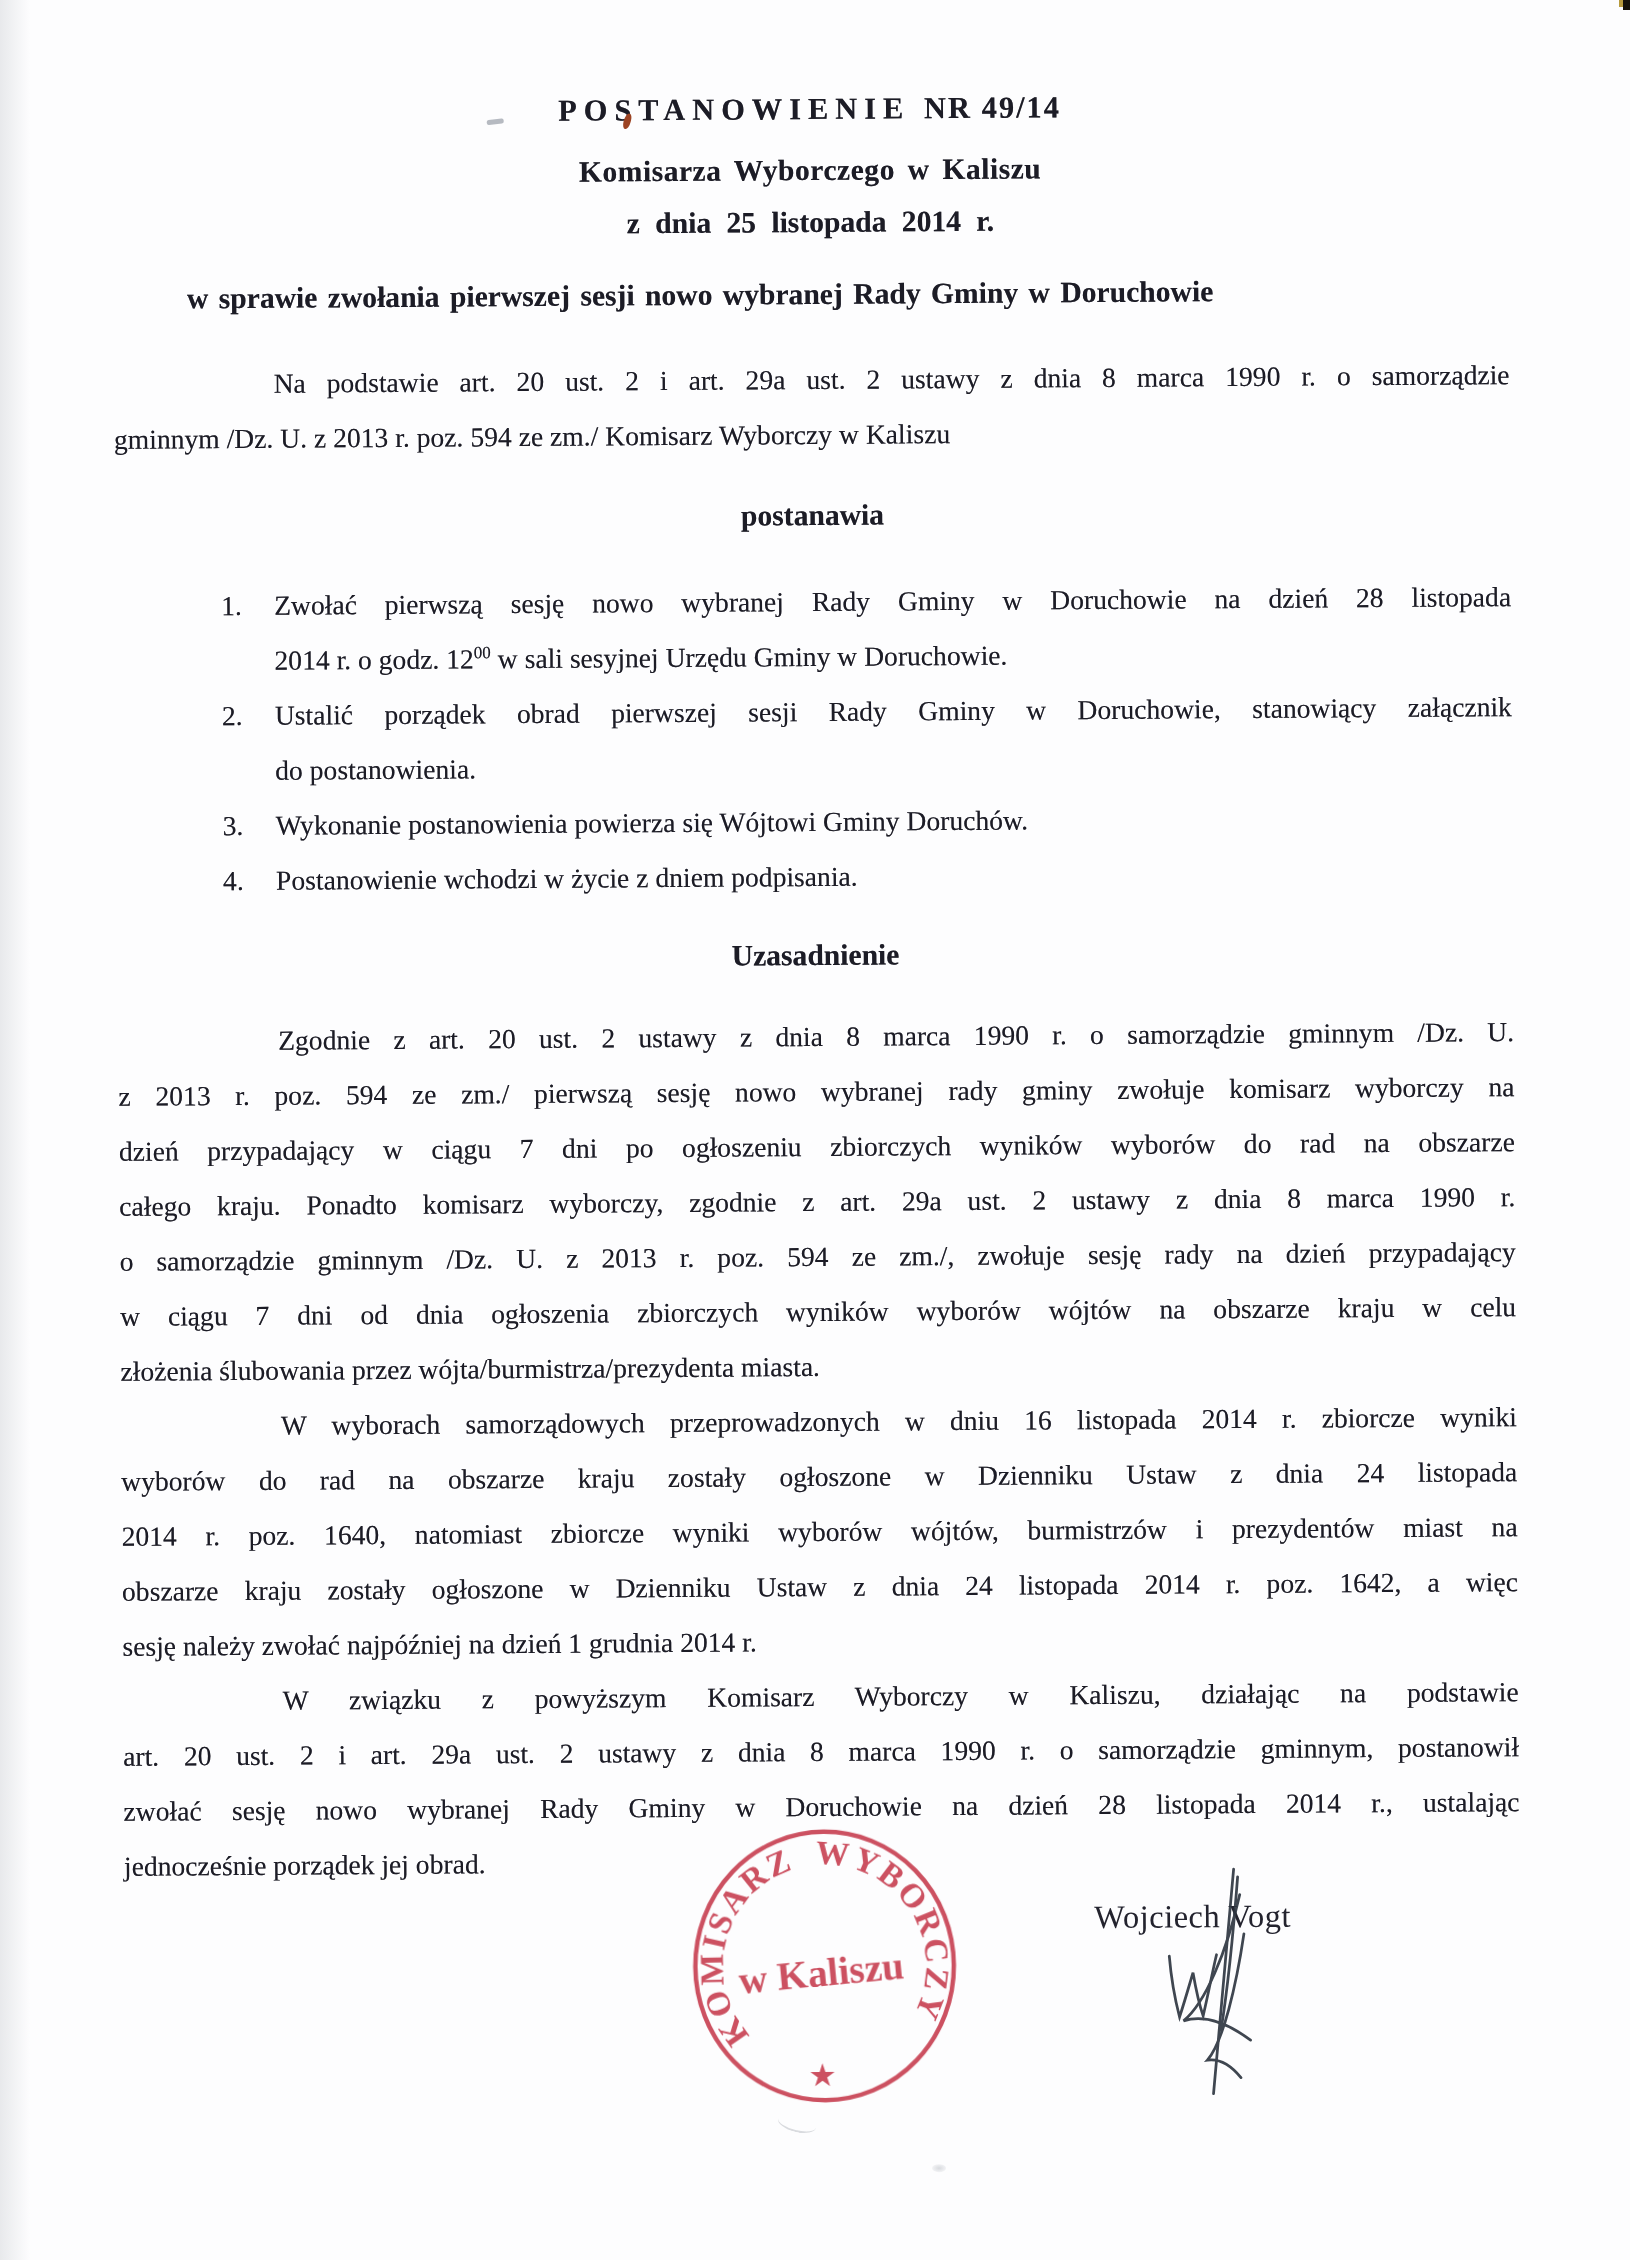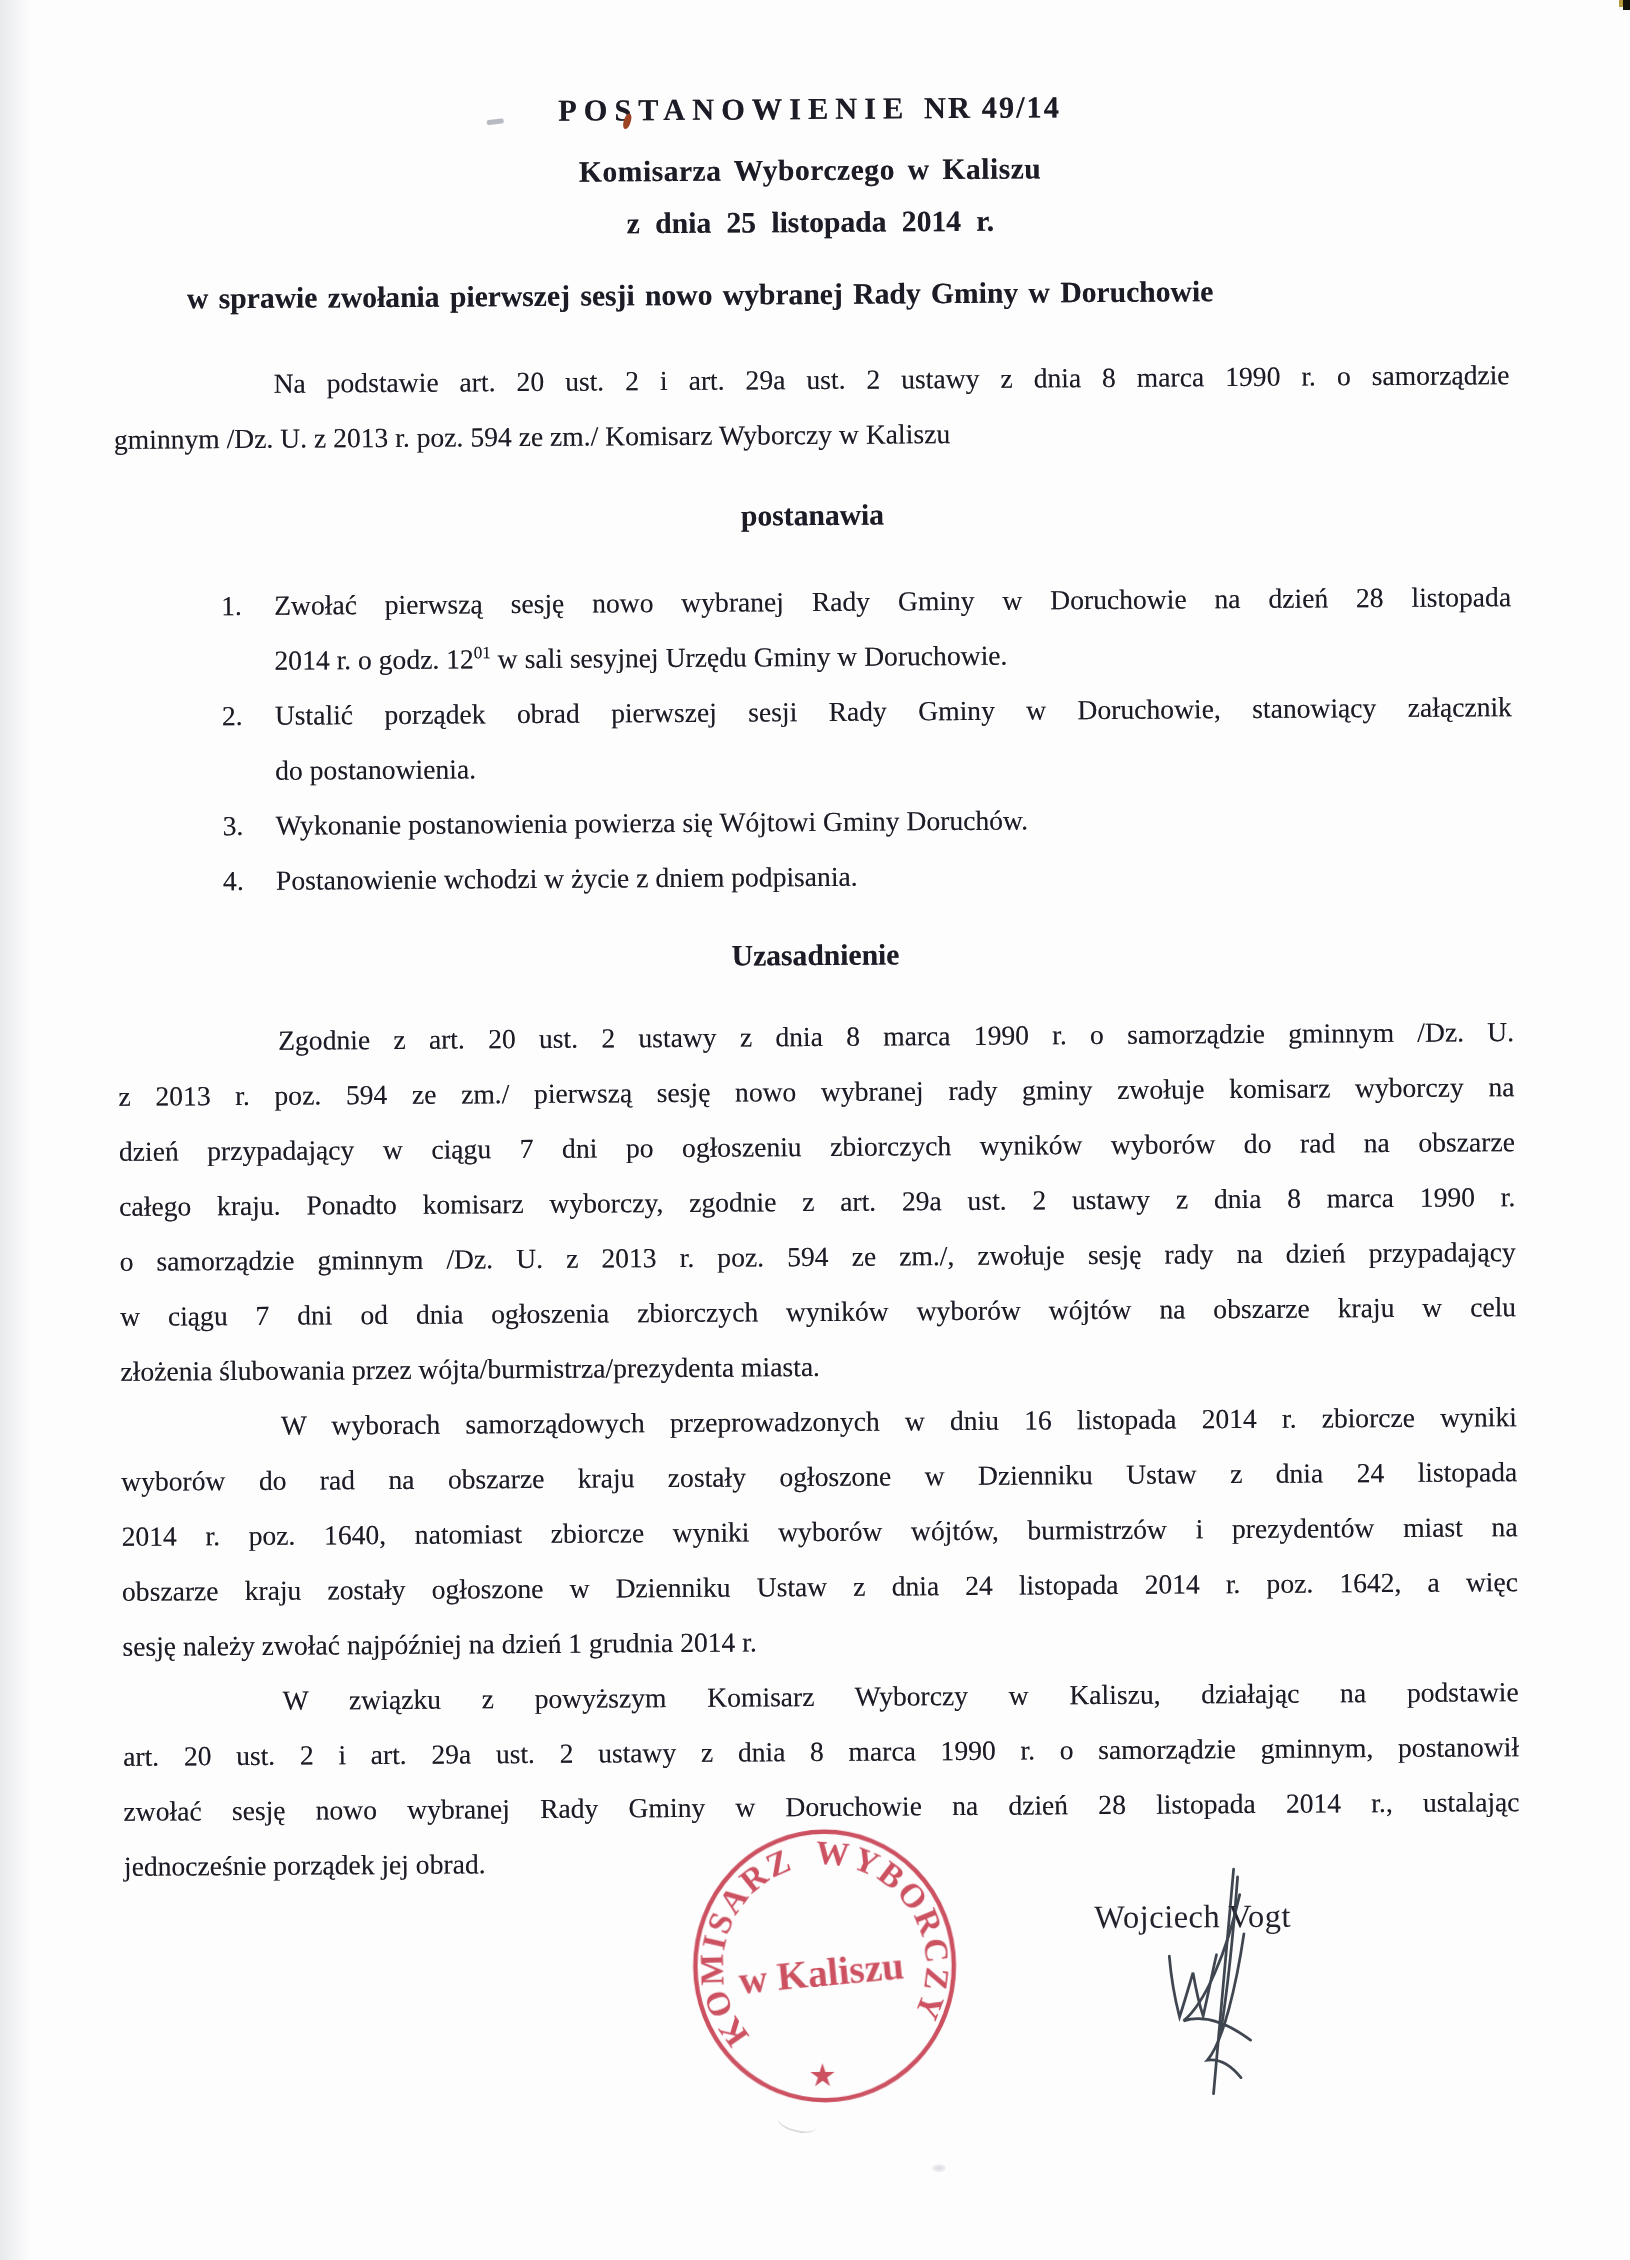--- a/index.html
+++ b/index.html
@@ -86,21 +86,21 @@
       </div>
 
       <div class="center-bold mt-post">postanawia</div>
 
       <div class="list mt-list">
 
         <div class="li">
           <div class="num">1.</div>
           <div class="itxt">
             <div class="jline">Zwołać pierwszą sesję nowo wybranej Rady Gminy w Doruchowie na dzień 28 listopada</div>
-            <div class="jlast"><span>2014 r. o godz. 12</span><sup>01</sup><span> w sali sesyjnej Urzędu Gminy w Doruchowie.</span></div>
+            <div class="jlast"><span>2014 r. o godz. 12</span><sup>00</sup><span> w sali sesyjnej Urzędu Gminy w Doruchowie.</span></div>
           </div>
         </div>
 
         <div class="li">
           <div class="num">2.</div>
           <div class="itxt">
             <div class="jline">Ustalić porządek obrad pierwszej sesji Rady Gminy w Doruchowie, stanowiący załącznik</div>
             <div class="jlast">do postanowienia.</div>
           </div>
         </div>

